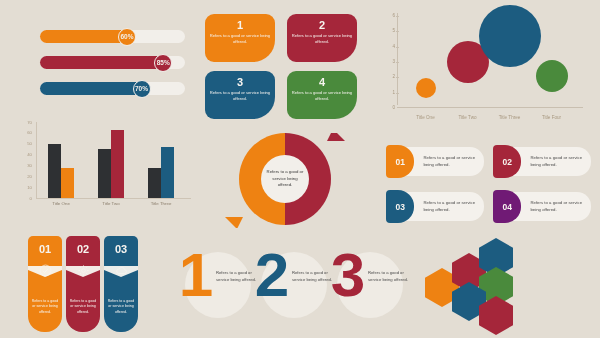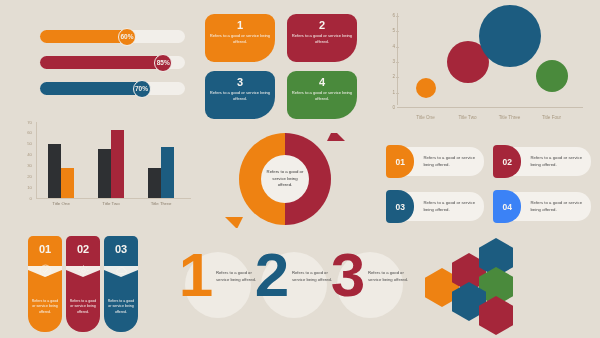--- a/index.html
+++ b/index.html
@@ -237,21 +237,21 @@
       <div class="pill-badge" style="background: rgb(165, 38, 58);">02</div>
       <div class="pill-text">Refers to a good or service being offered.</div>
     </div>
     <div class="pill">
       <div class="pill-body"></div>
       <div class="pill-badge" style="background: rgb(28, 92, 128);">03</div>
       <div class="pill-text">Refers to a good or service being offered.</div>
     </div>
     <div class="pill">
       <div class="pill-body"></div>
-      <div class="pill-badge" style="background: #3b82f6;">04</div>
+      <div class="pill-badge" style="background: #701a75;">04</div>
       <div class="pill-text">Refers to a good or service being offered.</div>
     </div>
   </div>
 
 <div class="abs" id="vcards-panel">
     <div class="vcard" style="background: rgb(238, 130, 18);">
       <div class="vnum">01</div>
       <div class="vchev"><svg width="34" height="11" viewBox="0 0 34 11">
           <polygon points="0,0 34,0 34,4 17,11 0,4" fill="#F7F4EF" opacity="0.95"></polygon>
         </svg></div>

